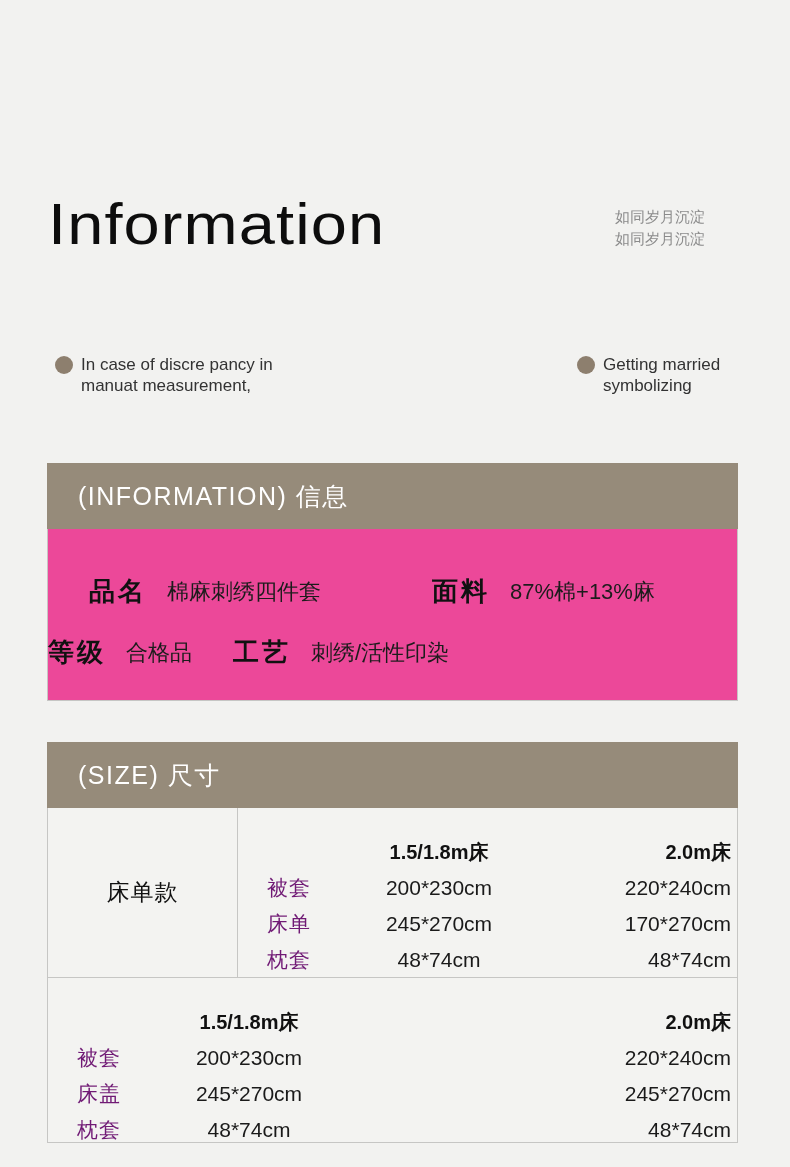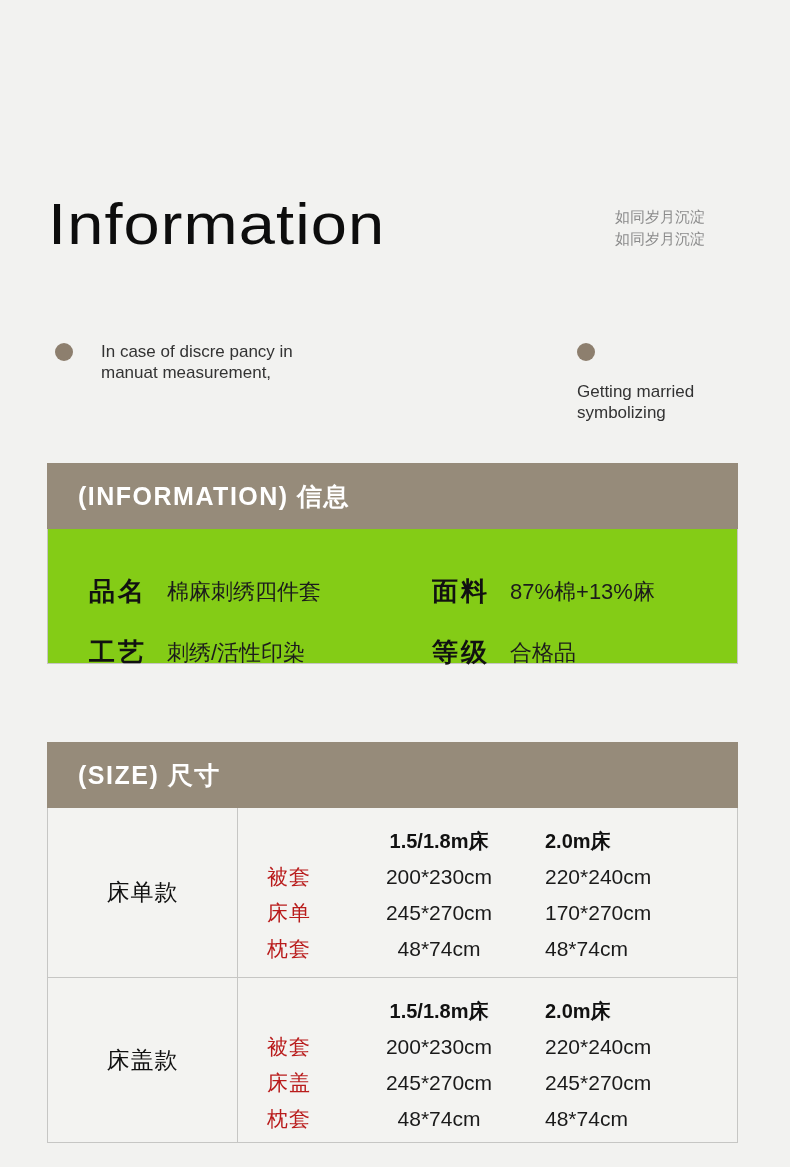--- a/index.html
+++ b/index.html
@@ -14,68 +14,68 @@
     position:absolute;left:48px;top:190px;
     font-size:58px;font-weight:400;color:#0d0d0d;
     letter-spacing:1px;transform:scaleX(1.12);transform-origin:left top;
     white-space:nowrap;
   }
   .hero-sub{
     position:absolute;left:592px;top:206px;
     font-size:15px;line-height:22px;color:#8b8b8b;margin-left:23px;
   }
   
-  .note{position:absolute;top:341px;display:flex;gap:20px;}
+  .note{position:absolute;top:354px;display:flex;}
   .note-left{left:55px;}
-  .note-right{left:577px;flex-direction:column;}
+  .note-right{left:577px;}
   .dot{
     width:18px;height:18px;border-radius:50%;
     background:#8d7f6e;margin-top:2px;margin-right:8px;flex:none;
   }
   .note-text{font-size:17px;line-height:21px;color:#333;}
   
   .panel{position:absolute;left:47px;width:691px;}
   .panel-info{top:463px;}
   .panel-size{top:742px;}
   .bar{
     height:66px;background:#968b7a;color:#fff;
     display:flex;align-items:center;padding-left:31px;
-    font-size:25px;font-weight:bold;letter-spacing:1.5px;
+    font-size:25px;font-weight:normal;letter-spacing:1.5px;
   }
   
   .info-content{
-    border:1px solid #c6c6c4;border-top:none;height:135px;
-    box-sizing:border-box;padding-top:32px;background:#84cc16;
+    border:1px solid #c6c6c4;border-top:none;height:172px;
+    box-sizing:border-box;padding-top:32px;background:#ec4899;
   }
   .info-row{height:61px;display:flex;align-items:center;}
   .info-cell{display:flex;align-items:center;}
   .info-cell-1{width:384px;padding-left:41px;box-sizing:border-box;}
   .attr-label{
     font-size:26px;font-weight:bold;color:#111;
     letter-spacing:3px;margin-right:20px;white-space:nowrap;
   }
   .attr-value{font-size:22px;color:#1c1c1c;white-space:nowrap;}
   
   .size-table{border:1px solid #c6c6c4;border-top:none;background:#f3f3f1;}
   .size-row{display:flex;box-sizing:border-box;}
   .size-row-0{height:169px;}
   .size-row-1{height:165px;border-top:1px solid #c6c6c4;}
   .name-cell{
     width:189px;flex:none;border-right:1px solid #c6c6c4;
     display:flex;align-items:center;justify-content:center;
     font-size:23px;font-weight:normal;color:#111;letter-spacing:1px;
   }
-  .grid-cell{flex:1;padding-top:15px;box-sizing:border-box;}
+  .grid-cell{flex:1;padding-top:26px;box-sizing:border-box;}
   .size-line{display:flex;align-items:center;height:36px;}
   .item-label{
     width:66px;margin-left:29px;flex:none;
-    font-size:21px;color:#b91c1c;letter-spacing:1px;
+    font-size:21px;color:#701a75;letter-spacing:1px;
   }
   .col-v1{width:212px;flex:none;text-align:center;font-size:21px;color:#1a1a1a;}
-  .col-v2{flex:1;text-align:left;font-size:21px;color:#1a1a1a;padding-right:6px;}
+  .col-v2{flex:1;text-align:right;font-size:21px;color:#1a1a1a;padding-right:6px;}
   .col-head{font-weight:bold;font-size:20px;color:#111;}
 </style>
 </head>
 <body>
 
 <div class="hero-title">Information</div>
 <div class="hero-sub">
   <div>如同岁月沉淀</div>
   <div>如同岁月沉淀</div>
 </div>
@@ -102,27 +102,27 @@
       <div class="info-cell info-cell-1">
         <span class="attr-label">品名</span>
         <span class="attr-value">棉麻刺绣四件套</span>
       </div>
       <div class="info-cell">
         <span class="attr-label">面料</span>
         <span class="attr-value">87%棉+13%麻</span>
       </div>
     </div>
     <div class="info-row">
+      <div class="info-cell">
+        <span class="attr-label">等级</span>
+        <span class="attr-value">合格品</span>
+      </div>
       <div class="info-cell info-cell-1">
         <span class="attr-label">工艺</span>
         <span class="attr-value">刺绣/活性印染</span>
-      </div>
-      <div class="info-cell">
-        <span class="attr-label">等级</span>
-        <span class="attr-value">合格品</span>
       </div>
     </div>
   </div>
 </div>
 
 <div class="panel panel-size">
   <div class="bar">(SIZE) 尺寸</div>
   <div class="size-table">
 
     <div class="size-row size-row-0">
@@ -145,21 +145,20 @@
         </div>
         <div class="size-line">
           <span class="item-label">枕套</span>
           <span class="col-v1">48*74cm</span>
           <span class="col-v2">48*74cm</span>
         </div>
       </div>
     </div>
 
     <div class="size-row size-row-1">
-      <div class="name-cell">床盖款</div>
       <div class="grid-cell">
         <div class="size-line">
           <span class="item-label"></span>
           <span class="col-v1 col-head">1.5/1.8m床</span>
           <span class="col-v2 col-head">2.0m床</span>
         </div>
         <div class="size-line">
           <span class="item-label">被套</span>
           <span class="col-v1">200*230cm</span>
           <span class="col-v2">220*240cm</span>

